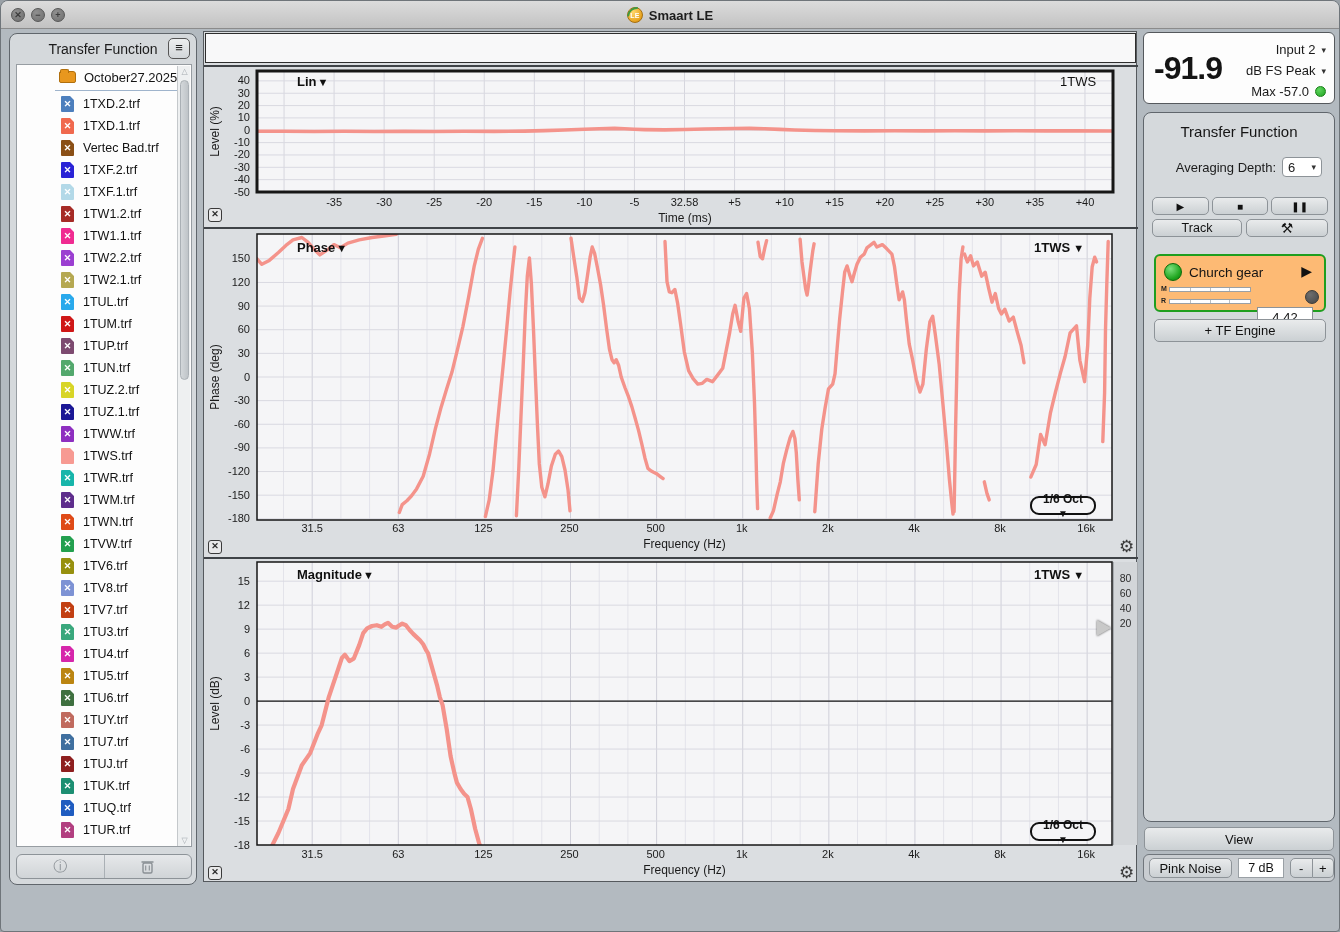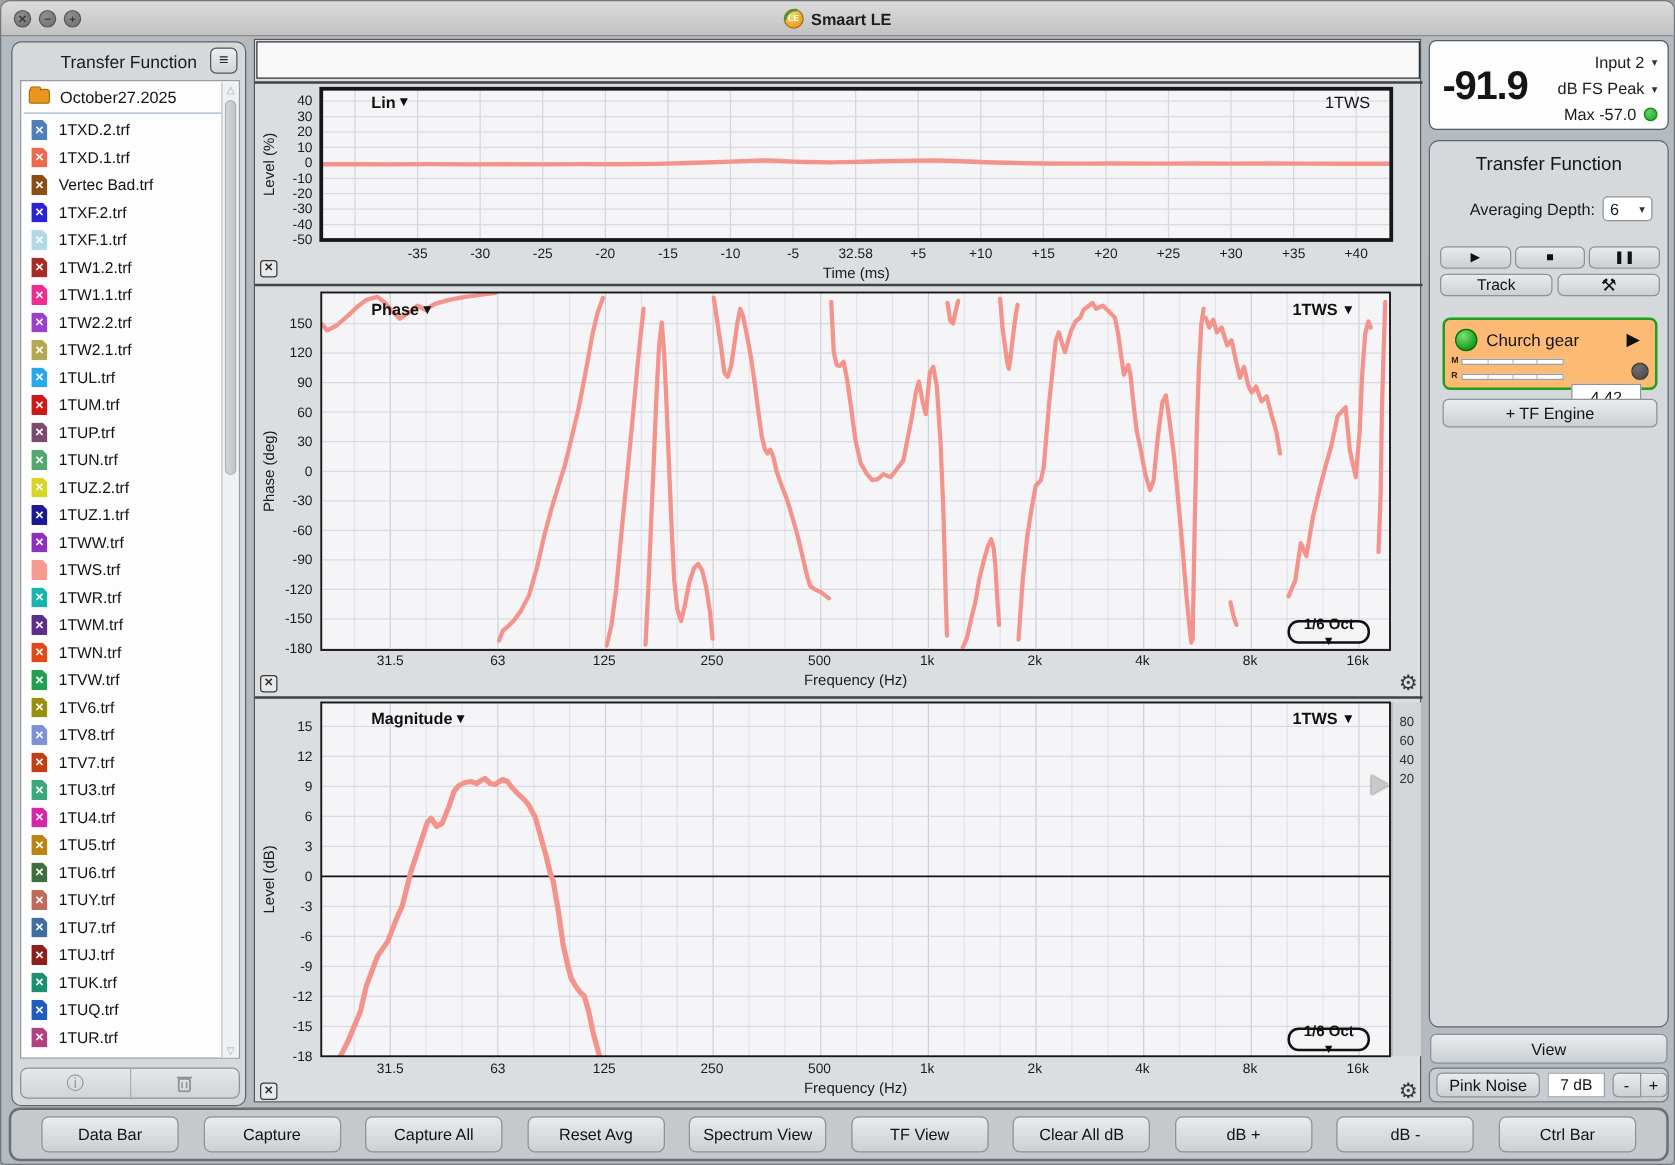--- a/index.html
+++ b/index.html
@@ -10,21 +10,21 @@
   .traffic{position:absolute;top:7px;width:14px;height:14px;border-radius:50%;background:radial-gradient(circle at 35% 30%,#8f8f8f,#6f6f6f);border:1px solid #565656;color:#3c3c3c;font-size:9px;line-height:12px;text-align:center;font-weight:bold;}
   .t-close{left:10px}.t-min{left:30px}.t-zoom{left:50px}
   .title-wrap{position:absolute;left:0;top:0;width:100%;height:28px;display:flex;align-items:center;justify-content:center;gap:6px;}
   .app-icon{width:16px;height:16px;border-radius:50%;background:radial-gradient(circle at 35% 30%,#ffd76e,#e8a420 70%,#c07f12);border:1px solid #a66f10;color:#fff;font-size:7px;font-weight:bold;line-height:15px;text-align:center;position:relative;}
   .app-icon::before{content:"";position:absolute;left:-1px;top:-1px;width:16px;height:16px;border-radius:50%;border:2px solid transparent;border-top-color:#3f9a3f;transform:rotate(-40deg);}
   .app-title{font-size:13px;font-weight:bold;color:#1d1d1d;}
   
   .sidebar{position:absolute;left:8px;top:32px;width:188px;height:852px;background:#d5d9dc;border:1.5px solid #60666c;border-radius:8px;}
   .sb-title{position:absolute;left:0;top:7px;width:100%;text-align:center;font-size:14px;color:#1b1b1b;}
   .sb-menu-btn{position:absolute;right:6px;top:4px;width:22px;height:21px;border:1.5px solid #555;border-radius:5px;background:linear-gradient(#eceeef,#d2d6d9);text-align:center;line-height:18px;font-size:13px;color:#222;}
-  .file-list{position:absolute;left:6px;top:30px;width:176px;height:783px;background:#fdfdfd;border:1px solid #979da2;overflow:hidden;}
+  .file-list{position:absolute;left:6px;top:30px;width:176px;height:783px;background:#fdfdfd;border:1px solid #979da2;overflow:hidden;padding-left:36px;}
   .folder-row{position:relative;height:24px;display:flex;align-items:center;padding-left:6px;gap:8px;}
   .folder-icon{width:17px;height:12px;background:#e8971e;border:1px solid #b06f0d;border-radius:2px 3px 2px 2px;position:relative;}
   .folder-icon::before{content:"";position:absolute;left:0;top:-3px;width:7px;height:3px;background:#e8971e;border:1px solid #b06f0d;border-bottom:none;border-radius:2px 2px 0 0;}
   .folder-label{font-size:13px;color:#141414;}
   .folder-divider{height:2px;border-bottom:1.5px solid #9fb4cc;margin:0 2px 2px 2px;}
   .file-row{height:22px;display:flex;align-items:center;padding-left:8px;gap:9px;}
   .file-icon{width:13px;height:16px;border-radius:1px;position:relative;clip-path:polygon(0 0,70% 0,100% 25%,100% 100%,0 100%);display:flex;align-items:center;justify-content:center;}
   .file-icon .fx{color:#fff;font-size:9px;font-weight:bold;line-height:1;}
   .file-icon::before{content:"";position:absolute;right:0;top:0;border-style:solid;border-width:0 4px 4px 0;border-color:transparent rgba(255,255,255,.55) transparent transparent;}
   .file-label{font-size:12.5px;color:#121212;}
@@ -697,26 +697,14 @@
 
   <div class="gen-group">
     <div class="btn pink-btn">Pink Noise</div>
     <div class="level-field">7 dB</div>
     <div class="pm-pair">
       <div class="btn">-</div>
       <div class="btn">+</div>
     </div>
   </div>
 
-  <div class="toolbar" id="bottom-toolbar">
-      <div class="btn">Data Bar</div>
-      <div class="btn">Capture</div>
-      <div class="btn">Capture All</div>
-      <div class="btn">Reset Avg</div>
-      <div class="btn">Spectrum View</div>
-      <div class="btn">TF View</div>
-      <div class="btn">Clear All dB</div>
-      <div class="btn">dB +</div>
-      <div class="btn">dB -</div>
-      <div class="btn">Ctrl Bar</div>
-    </div>
 
 </div>
 
 </body></html>

